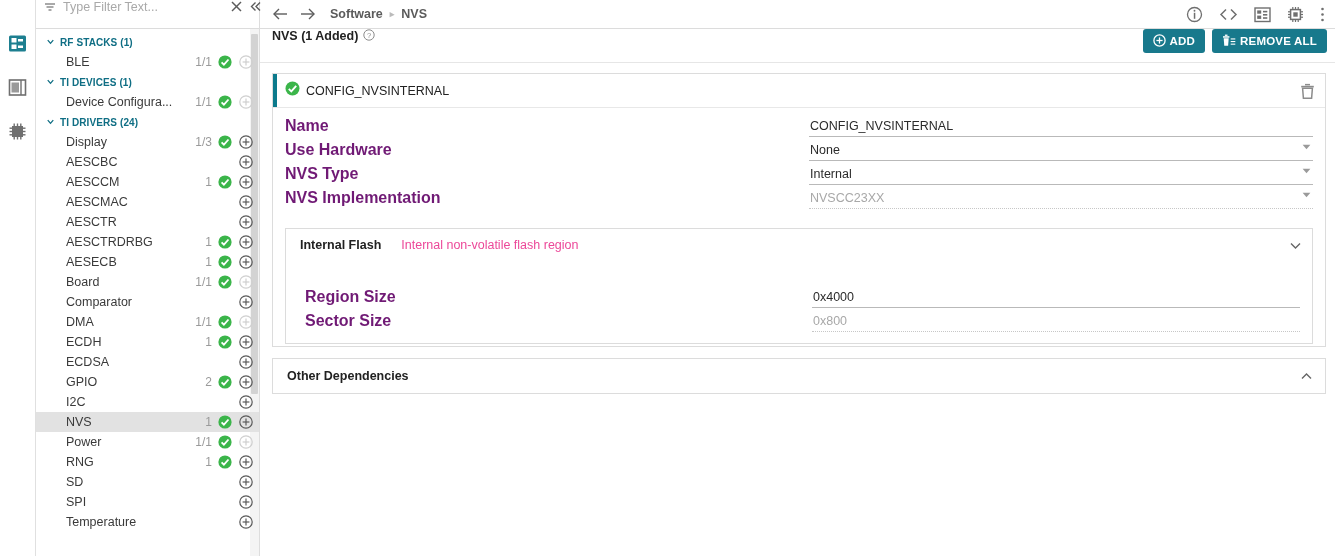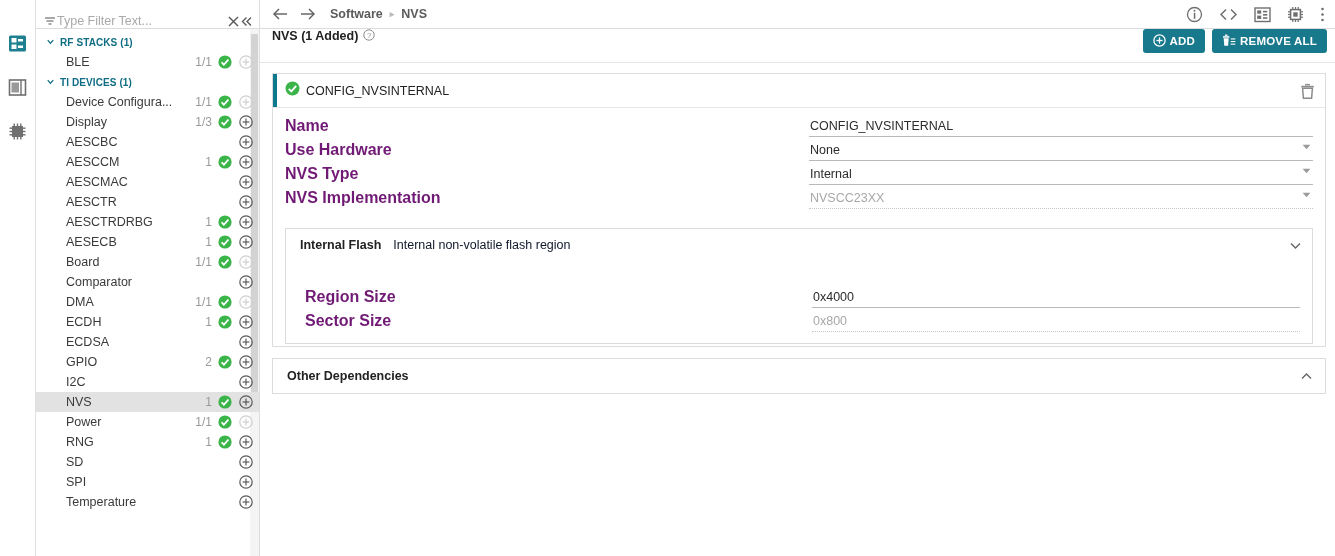--- a/index.html
+++ b/index.html
@@ -34,23 +34,24 @@
   
   .sidebar {
     width: 224px; flex: 0 0 224px;
     display: flex; flex-direction: column;
     border-right: 1px solid #dddddd;
     background: #ffffff;
     position: relative;
   }
   .filterbar {
     height: 29px; flex: 0 0 29px;
-    display: flex; align-items: flex-end;
+    display: flex; align-items: flex-start;
     border-bottom: 1px solid #dcdcdc;
     padding: 0 5px 0 7px;
+    gap: 6px;
   }
   .filter-input {
     flex: 1; border: none; outline: none;
     font-family: "Liberation Sans", sans-serif;
     font-size: 12.5px; color: #333;
     background: transparent;
   }
   .filter-input::placeholder { color: #a9a9a9; }
   .ficon { cursor: pointer; display: flex; align-items: center; justify-content: center; }
 
@@ -181,21 +182,21 @@
 
   .sub-card {
     border: 1px solid #dcdcdc; margin: 10px 12px 2px 12px;
     background: #fff;
   }
   .sub-head {
     height: 32px; display: flex; align-items: center;
     padding: 0 10px 0 14px;
   }
   .sub-t1 { font-size: 12.5px; font-weight: bold; color: #222; }
-  .sub-t2 { font-size: 12.5px; color: #0f172a; margin-left: 12px; }
+  .sub-t2 { font-size: 12.5px; color: #ec4899; margin-left: 20px; }
   .sub-head-spacer { flex: 1; }
   .collapse-btn { cursor: pointer; display: flex; align-items: center; }
   .sub-fields { padding: 0 0 10px 0; }
   .sub-fields .flabel { flex: 0 0 512px; padding-left: 5px; }
   .sub-fields .field { padding-left: 14px; padding-right: 12px; }
   .sub-fields .field.marked::before { left: 10px; }
 
   .dep-card {
     border: 1px solid #dcdcdc; background: #fff;
     height: 36px; display: flex; align-items: center;
@@ -312,20 +313,26 @@
           <span class="chk"><svg viewBox="0 0 14 14" width="14" height="14">
               <circle cx="7" cy="7" r="6.6" fill="#3bb54a"></circle>
               <polyline points="3.6,7.3 5.9,9.6 10.5,4.5" fill="none" stroke="#fff" stroke-width="1.8"></polyline>
             </svg></span>
           <span class="plus"><svg viewBox="0 0 14 14" width="14" height="14">
               <circle cx="7" cy="7" r="6.2" fill="none" stroke="#cfcfcf" stroke-width="1.2"></circle>
               <line x1="7" y1="3.6" x2="7" y2="10.4" stroke="#cfcfcf" stroke-width="1.2"></line>
               <line x1="3.6" y1="7" x2="10.4" y2="7" stroke="#cfcfcf" stroke-width="1.2"></line>
             </svg></span>
         </div>
+        <div class="grp">
+          <span><svg class="chev-d" viewBox="0 0 12 12">
+              <polyline points="3,4.5 6,8 9,4.5" fill="none" stroke="#0f6e84" stroke-width="1.4"></polyline>
+            </svg></span>
+          <span class="grp-label">TI DRIVERS (24)</span>
+        </div>
         <div class="row">
           <span class="row-name">Display</span>
           <span class="row-count">1/3</span>
           <span class="chk"><svg viewBox="0 0 14 14" width="14" height="14">
               <circle cx="7" cy="7" r="6.6" fill="#3bb54a"></circle>
               <polyline points="3.6,7.3 5.9,9.6 10.5,4.5" fill="none" stroke="#fff" stroke-width="1.8"></polyline>
             </svg></span>
           <span class="plus"><svg viewBox="0 0 14 14" width="14" height="14">
               <circle cx="7" cy="7" r="6.2" fill="none" stroke="#5a5a5a" stroke-width="1.2"></circle>
               <line x1="7" y1="3.6" x2="7" y2="10.4" stroke="#5a5a5a" stroke-width="1.2"></line>

